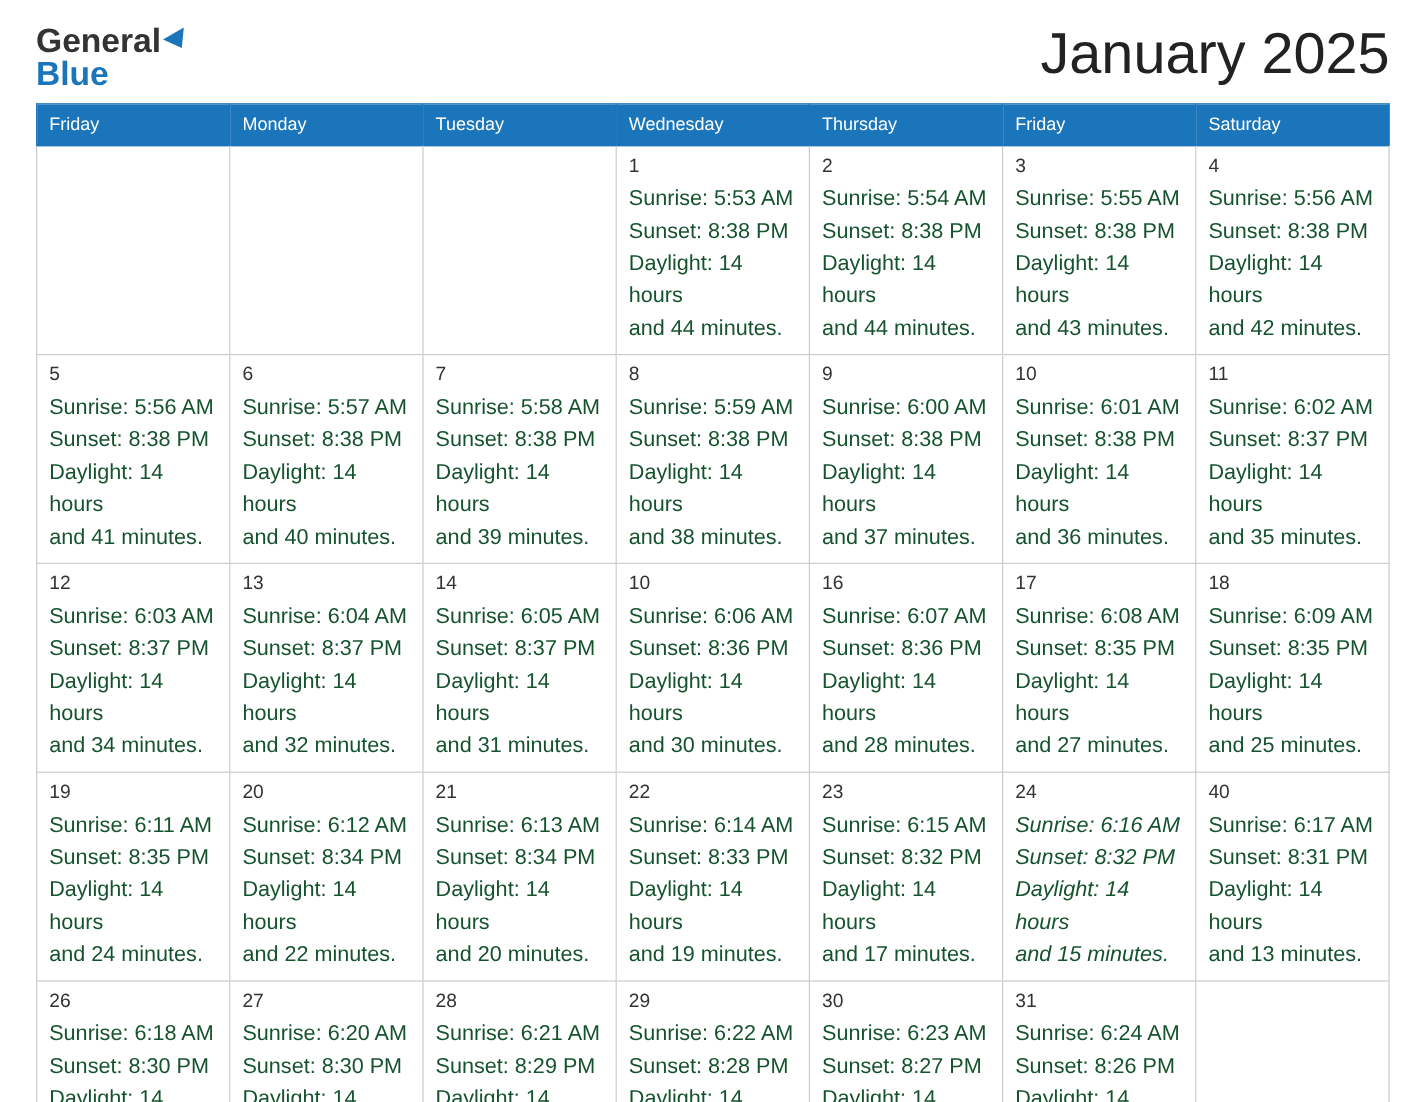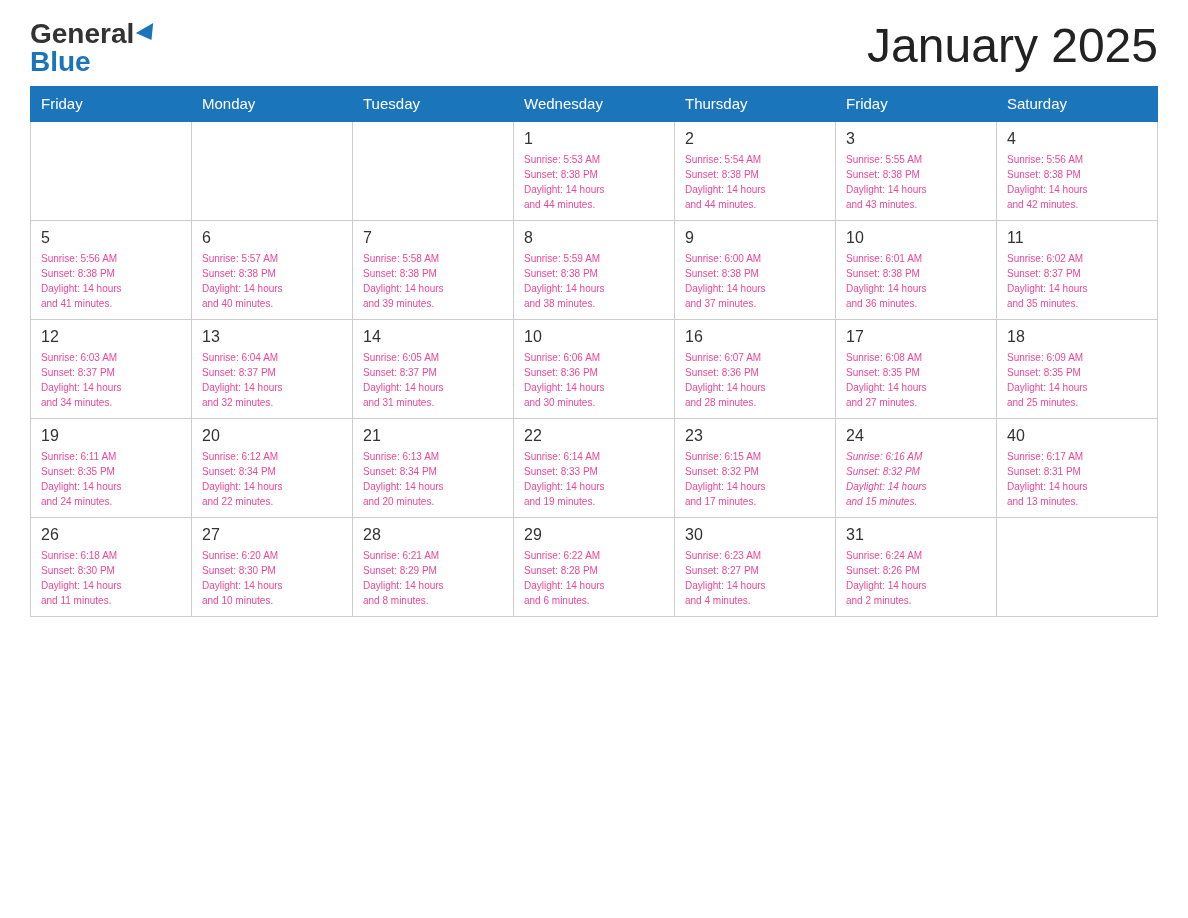--- a/index.html
+++ b/index.html
@@ -86,22 +86,22 @@
       color: #333;
       min-height: 100px;
     }
     .day-number {
       font-size: 16px;
       color: #333;
       margin-bottom: 4px;
       display: block;
     }
     .day-info {
-      color: #ec4899;
-      font-size: 10px;
+      color: #14532d;
+      font-size: 18px;
       line-height: 1.5;
     }
     .calendar tr td {
       background: #fff;
     }
     .calendar tbody tr:first-child td {
       border-top: 2px solid #1a75bb;
     }
     .calendar tbody tr td:first-child {
       border-left: 1px solid #ccc;

